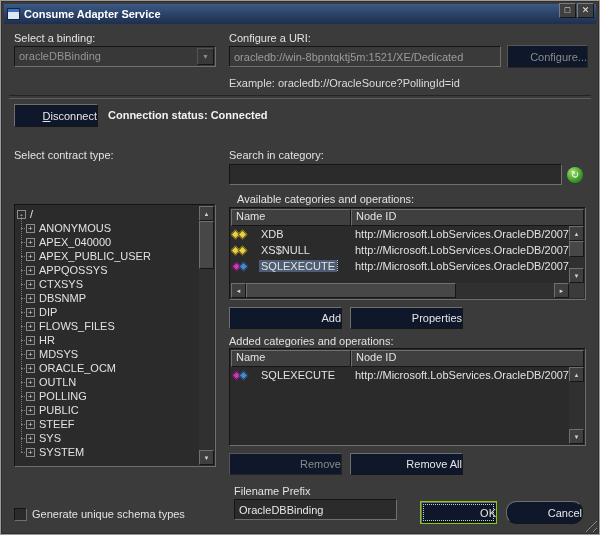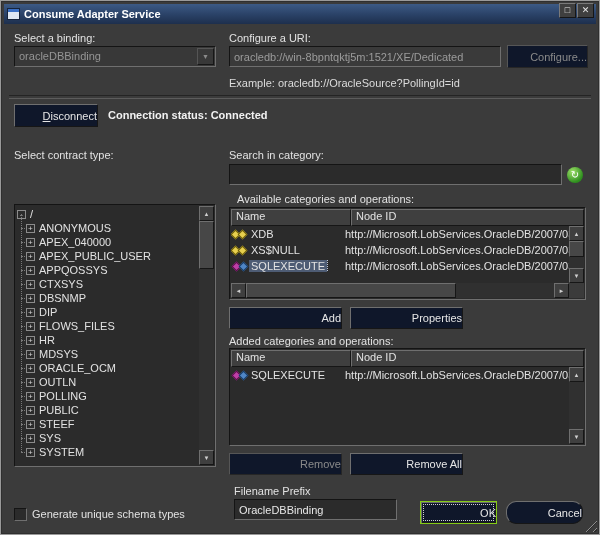--- a/index.html
+++ b/index.html
@@ -53,21 +53,21 @@
     border-top-color:#6f6f6f;border-left-color:#6f6f6f;color:#cfcfcf;font-size:6px;
     display:flex;align-items:center;justify-content:center;box-sizing:border-box;}
   .sb-thumb{position:absolute;background:#474747;border:1px solid #161616;border-top-color:#6f6f6f;border-left-color:#6f6f6f;box-sizing:border-box;}
   
   .list{position:absolute;}
   .lheader{position:absolute;left:1px;top:1px;right:1px;height:17px;display:flex;}
   .hcell{height:17px;background:#3f3f3f;border:1px solid #161616;border-top-color:#6f6f6f;border-left-color:#6f6f6f;
     display:flex;align-items:flex-start;padding:0 4px;box-sizing:border-box;overflow:hidden;white-space:nowrap;}
   .lrows{position:absolute;left:1px;top:18px;right:16px;overflow:hidden;}
   .lrow{display:flex;align-items:center;height:16px;white-space:nowrap;}
-  .cell-name{width:96px;flex:0 0 96px;overflow:hidden;margin-left:2px;}
+  .cell-name{width:96px;flex:0 0 96px;overflow:hidden;margin-left:12px;}
   .cell-node{flex:1;overflow:hidden;}
   .nm{display:inline-block;padding:0 2px;}
   .lrow.selected .nm{background:#4e5c74;outline:1px dotted #b9c3d6;}
   .icon-cat,.icon-op{position:relative;width:16px;height:13px;flex:0 0 16px;}
   .icon-cat i,.icon-op i{position:absolute;top:3px;width:5px;height:5px;transform:rotate(45deg);}
   .icon-cat i.k1{left:1px;background:#e7cf4e;border:1px solid #6b5c08;}
   .icon-cat i.k2{left:8px;background:#e7cf4e;border:1px solid #6b5c08;}
   .icon-op i.m{left:2px;background:#bf3fa6;border:1px solid #5a0e4e;}
   .icon-op i.b{left:9px;background:#4f86c6;border:1px solid #173a63;}
   .corner{position:absolute;right:1px;bottom:1px;width:15px;height:15px;background:#3b3b3b;}

